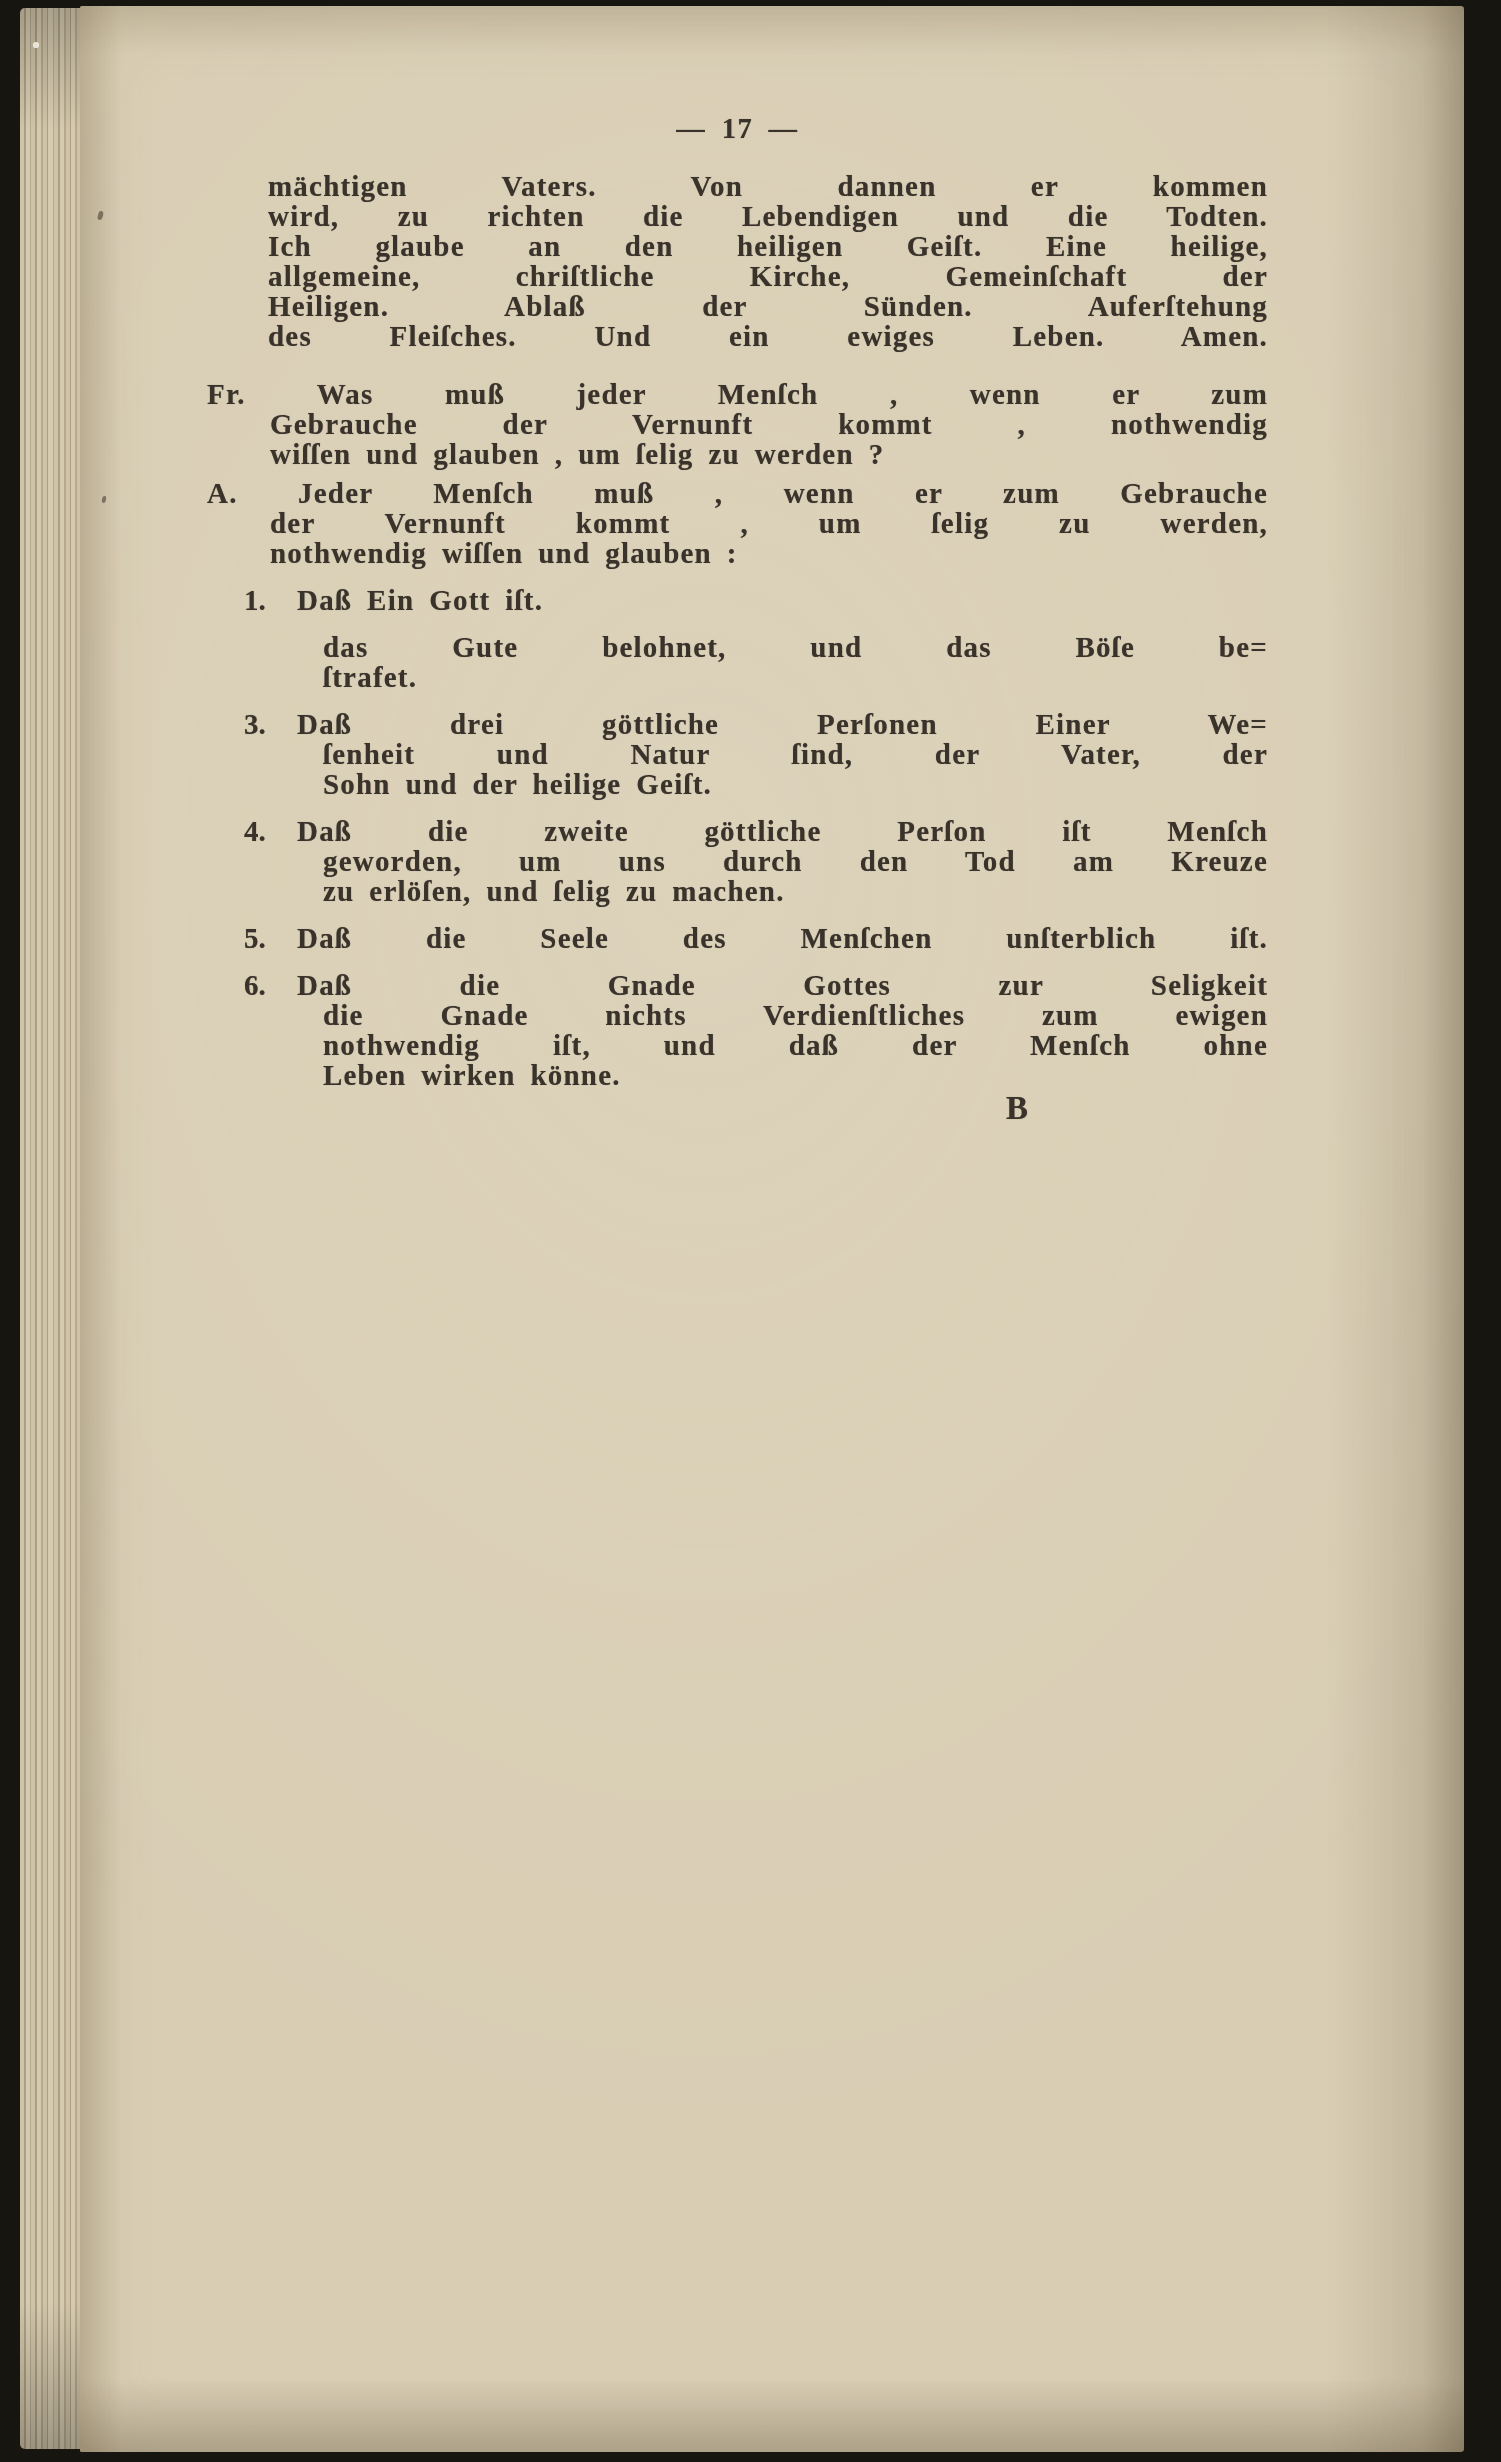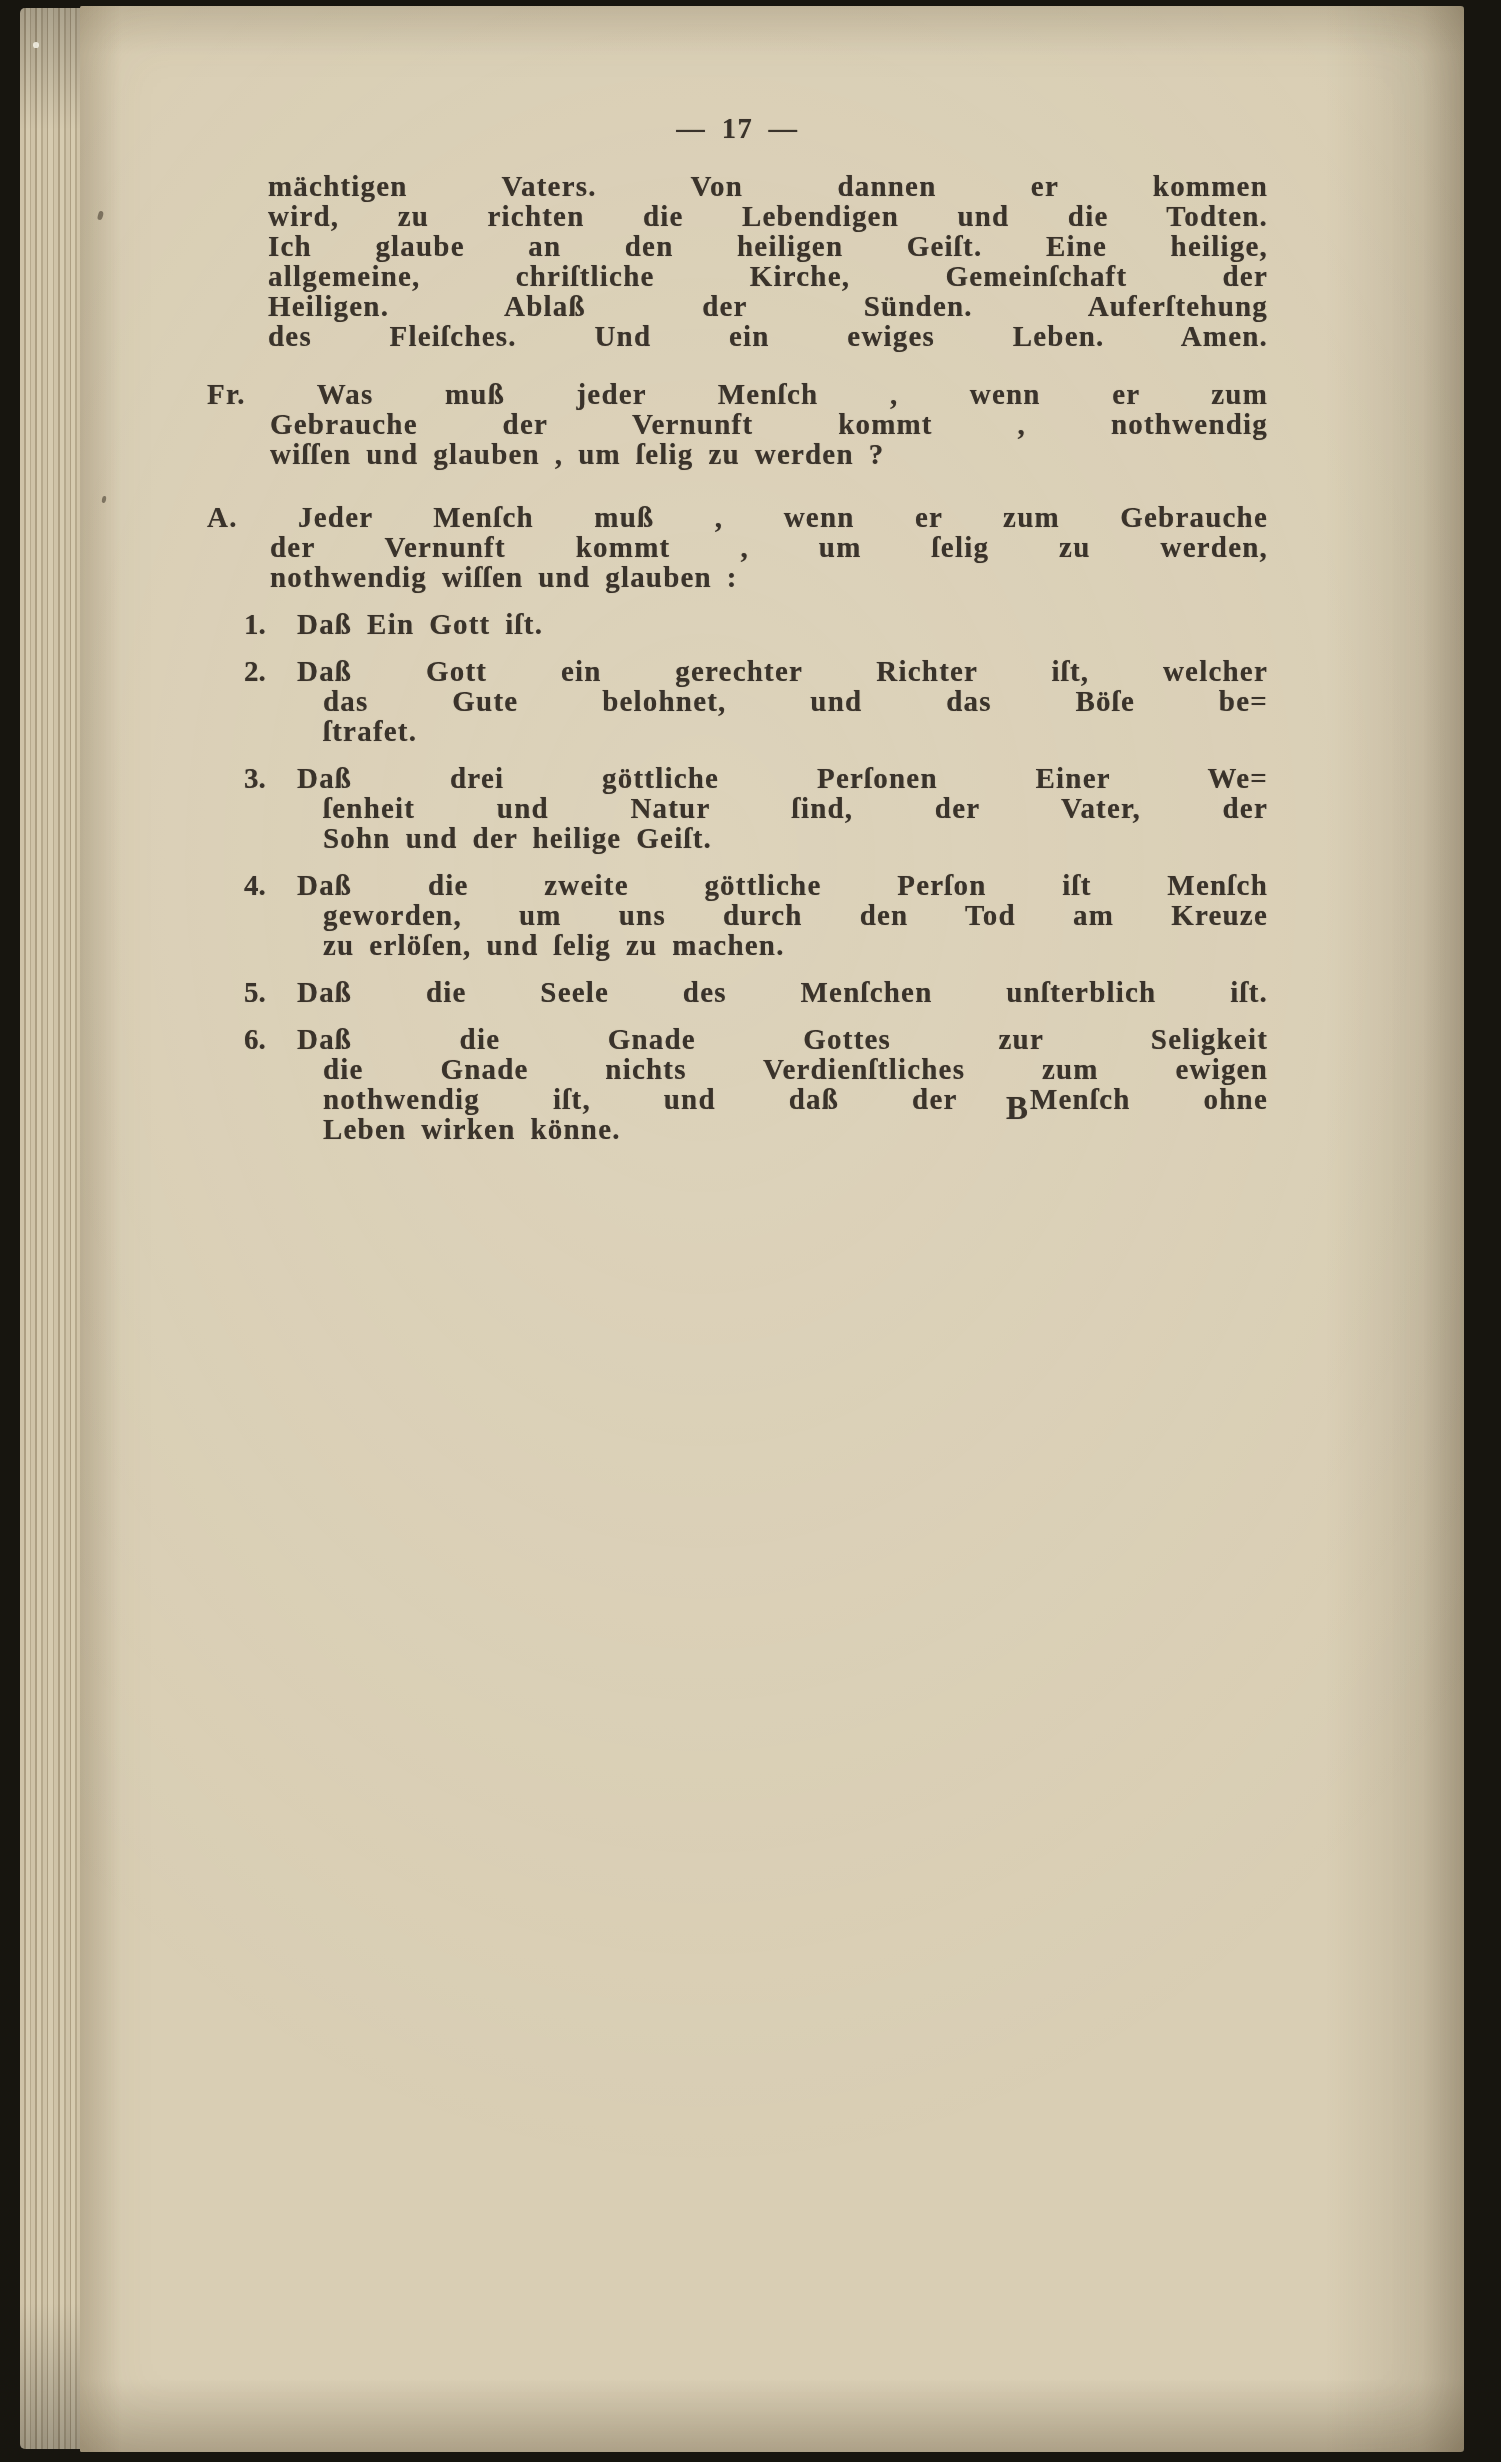--- a/index.html
+++ b/index.html
@@ -52,21 +52,21 @@
   .line {
     height: 30px; line-height: 30px;
     text-align: justify;
     white-space: nowrap;
   }
   .line.jl { text-align-last: justify; white-space: normal; }
   .para1 { margin-bottom: 28px; }
   .para1 .line { margin-left: 61px; }
   .qa .line { margin-left: 63px; }
   .qa .line.first { margin-left: 0; }
-  .q { margin-bottom: 33px; }
+  .q { margin-bottom: 9px; }
   .a { margin-bottom: 0; }
   .item { margin-left: 37px; margin-top: 17px; }
   .item .line { margin-left: 79px; }
   .item .line.first { margin-left: 0; }
   .num { display: inline-block; width: 53px; letter-spacing: 0; }
   .sig { position: absolute; left: 799px; top: 976px; font-size: 33px; }
   
   .speck { position: absolute; background: rgba(62,52,40,0.55); border-radius: 50% 50% 60% 40%; }
   .s1 { left: 98px; top: 211px; width: 4.9px; height: 9px; transform: rotate(14deg); }
   .s2 { left: 102px; top: 496px; width: 4.1px; height: 7.3px; transform: rotate(10deg); }
@@ -101,21 +101,20 @@
         </div>
         <div class="qa a">
           <div class="line first jl"><span class="qa-label">A.</span> Jeder Menſch muß , wenn er zum Gebrauche</div>
           <div class="line jl">der Vernunft kommt , um ſelig zu werden,</div>
           <div class="line">nothwendig wiſſen und glauben :</div>
         </div>
         <div class="item">
           <div class="line first"><span class="num">1.</span>Daß Ein Gott iſt.</div>
         </div>
         <div class="item">
-          <div class="line first jl"><span class="num">2.</span>Daß Gott ein gerechter Richter iſt, welcher</div>
           <div class="line jl">das Gute belohnet, und das Böſe be=</div>
           <div class="line">ſtrafet.</div>
         </div>
         <div class="item">
           <div class="line first jl"><span class="num">3.</span>Daß drei göttliche Perſonen Einer We=</div>
           <div class="line jl">ſenheit und Natur ſind, der Vater, der</div>
           <div class="line">Sohn und der heilige Geiſt.</div>
         </div>
         <div class="item">
           <div class="line first jl"><span class="num">4.</span>Daß die zweite göttliche Perſon iſt Menſch</div>

